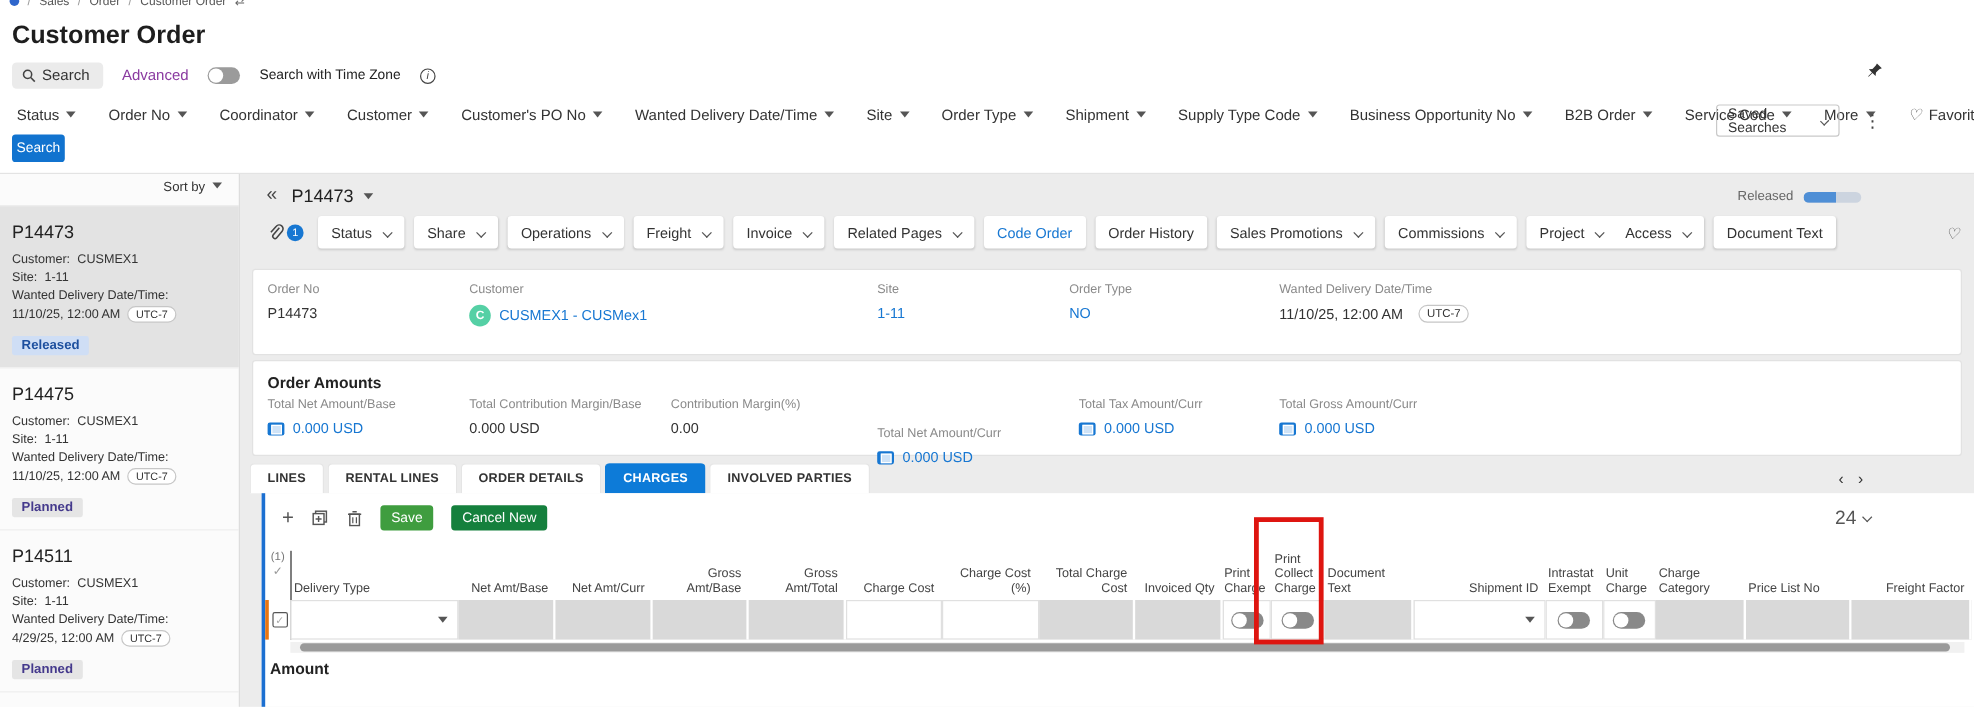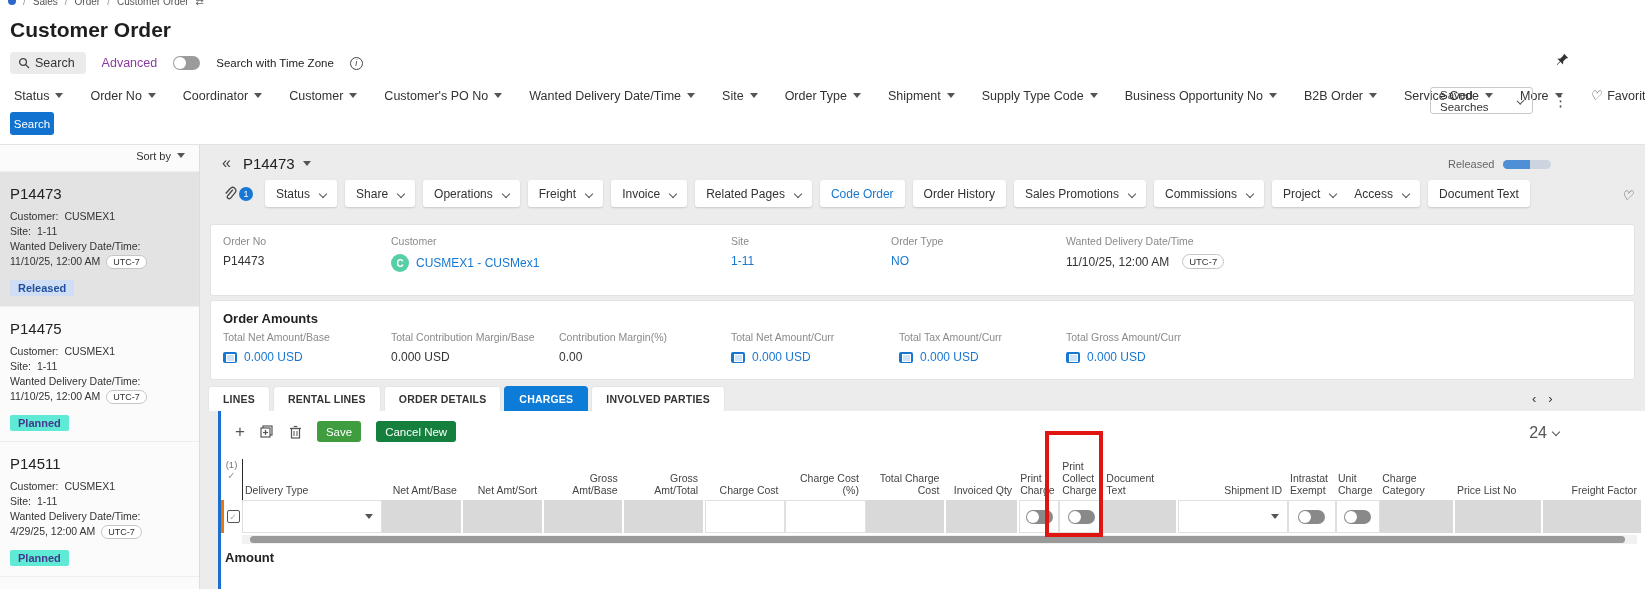--- a/index.html
+++ b/index.html
@@ -55,21 +55,21 @@
   .card { padding:13px 10px 10px 10px; border-top:1px solid #eee; }
   .card.selected { background:#e3e3e3; }
   .card-title { font-size:15px; color:#222; margin-bottom:8px; }
   .card-line { font-size:10.5px; color:#333; margin:3px 0; }
   .card-line .lab { margin-right:6px; }
   .pill { display:inline-block; border:1px solid #c6c6c6; border-radius:8px; padding:1px 6px;
     font-size:9px; background:#fff; color:#333; margin-left:6px; }
   .chip { display:inline-block; margin-top:8px; padding:2px 8px; font-size:11px; font-weight:700;
     border-radius:2px; }
   .chip.released { background:#cfdef5; color:#1d4f9e; }
-  .chip.planned  { background:#5eead4; color:#44398c; }
+  .chip.planned  { background:#e5e5e5; color:#44398c; }
 
   
   #main { position:absolute; left:200px; top:145px; width:1445px; height:444px; background:#ececec; }
   #mheader { position:absolute; left:22px; top:9px; display:flex; align-items:center; gap:12px;
     font-size:15px; color:#222; }
   #released-right { position:absolute; left:1248px; top:13px; display:flex; align-items:center; gap:9px;
     font-size:11px; color:#666; }
   .capsule { width:48px; height:9px; border-radius:5px; background:#ccd4df; position:relative; overflow:hidden;}
   .capsule::before { content:""; position:absolute; left:0; top:0; width:27px; height:9px; background:#4f8fd6;}
   #toolbar { position:absolute; left:22px; top:35px; display:flex; align-items:center; gap:8px; }
@@ -354,21 +354,21 @@
       <div class="fvalue">
           <span>0.000 USD</span>
         </div>
     </div>
     <div class="fld" style="left:348px;">
       <div class="flabel">Contribution Margin(%)</div>
       <div class="fvalue">
           <span>0.00</span>
         </div>
     </div>
-    <div class="fld" style="left:520px;">
+    <div class="fld" style="left:520px;margin-top:24px;">
       <div class="flabel">Total Net Amount/Curr</div>
       <div class="fvalue">
           <span class="cur-icon"></span>
           <span class="link">0.000 USD</span>
         </div>
     </div>
     <div class="fld" style="left:688px;">
       <div class="flabel">Total Tax Amount/Curr</div>
       <div class="fvalue">
           <span class="cur-icon"></span>
@@ -421,21 +421,21 @@
 
     <div id="sel-col">
       <div>(1)</div>
       <div class="check"></div>
     </div>
     <div id="vline"></div>
 
     <div id="thead">
       <div class="hc c-delivery">Delivery Type</div>
       <div class="hc c-num r">Net Amt/Base</div>
-      <div class="hc c-num r">Net Amt/Sort</div>
+      <div class="hc c-num r">Net Amt/Curr</div>
       <div class="hc c-num r">Gross Amt/Base</div>
       <div class="hc c-num r">Gross Amt/Total</div>
       <div class="hc c-num r">Charge Cost</div>
       <div class="hc c-num r">Charge Cost (%)</div>
       <div class="hc c-num r">Total Charge Cost</div>
       <div class="hc c-invq r">Invoiced Qty</div>
       <div class="hc c-pc">Print Charge</div>
       <div class="hc c-pcc">Print Collect Charge</div>
       <div class="hc c-doc">Document Text</div>
       <div class="hc c-ship r">Shipment ID</div>

